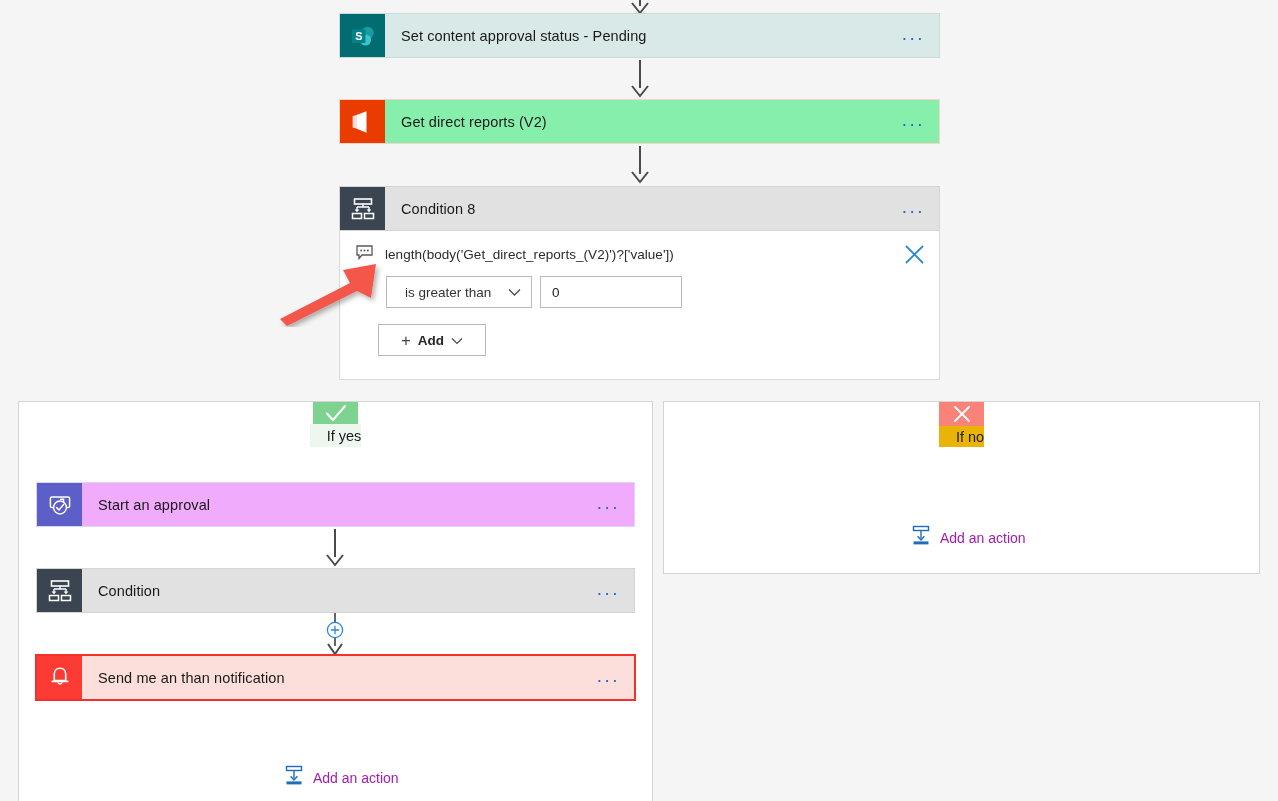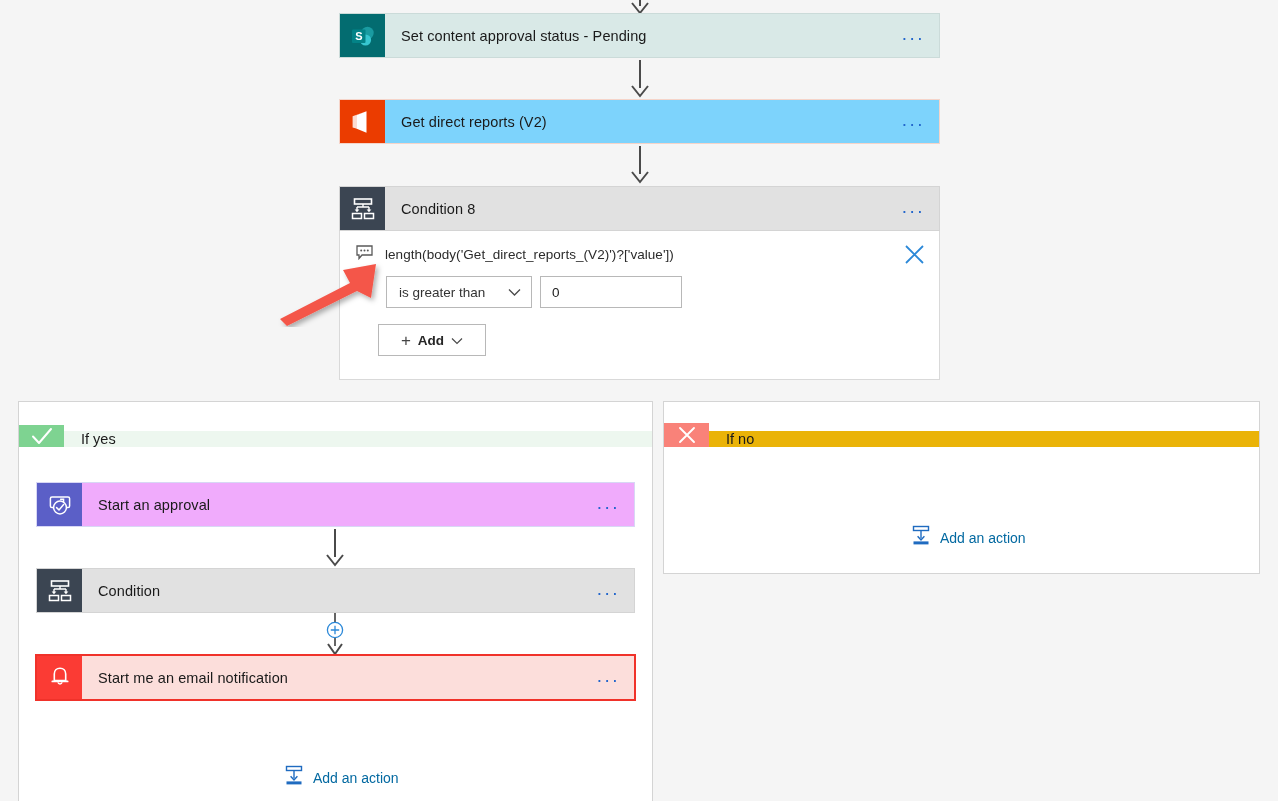--- a/index.html
+++ b/index.html
@@ -35,21 +35,21 @@
     font-size: 14.5px; color: #1a1a1a; letter-spacing: .1px; white-space: nowrap;
   }
   .ellipsis {
     color: #2266cc; font-size: 19px; letter-spacing: 2.5px; line-height: 10px;
     padding-bottom: 4px; user-select: none;
   }
 
   
   .card.sharepoint .card-body { background: #d9e9e7; }
   .card.sharepoint { border-color: #cbdbd9; }
-  .card.office     .card-body { background: #7dd3fc; }
+  .card.office     .card-body { background: #86efac; }
   .card.office     { border-color: #f5d4c9; }
   .card.cond       .card-body { background: #e1e1e1; }
   .card.cond       { border-color: #d4d4d4; }
   .card.approval   .card-body { background: #f0abfc; }
   .card.approval   { border-color: #d8d7f5; }
   .card.selected   { border: 2px solid #f0322a; }
   .card.selected   .card-body { background: #fcdedb; }
 
   .ic-sharepoint { background: #036c70; }
   .ic-office     { background: #eb3c00; }
@@ -97,21 +97,21 @@
   }
   .token-label { font-size: 13px; color: #1a1a1a; padding: 0 6px 0 9px; }
   .token-x { font-size: 12.5px; color: #1a1a1a; padding-right: 8px; cursor: pointer; }
 
   .op-select {
     width: 146px; height: 32px; margin-left: 8px;
     border: 1px solid #b8b8b8; background: #fff;
     display: flex; align-items: center; justify-content: space-between;
     padding: 0 10px 0 12px; cursor: pointer;
   }
-  .op-select span { font-size: 13.5px; color: #333; }
+  .op-select span { font-size: 13.5px; color: #333; margin-left: 6px; }
 
   .val-input {
     width: 142px; height: 32px; margin-left: 8px;
     border: 1px solid #b8b8b8; background: #fff;
     display: flex; align-items: center; padding: 0 11px;
   }
   .val-input span { font-size: 13.5px; color: #1a1a1a; }
 
   .add-btn {
     margin: 16px 0 0 38px;
@@ -122,34 +122,34 @@
   }
   .add-btn .plus { font-size: 17px; color: #444; font-weight: 300; line-height: 1; }
   .add-btn .lbl  { font-size: 13.5px; color: #262626; font-weight: bold; }
 
   
   .branch {
     position: absolute;
     background: #fff;
     border: 1px solid #d4d4d4;
   }
-  .branch-head { display: flex; align-items: flex-end; height: 45px; }
+  .branch-head { display: flex; align-items: center; height: 45px; flex-direction: column; }
   .branch-head-icon { width: 45px; min-width: 45px; display: flex; align-items: center; justify-content: center; }
   .branch-head-label { flex: 1; display: flex; align-items: center; padding-left: 17px; font-size: 14.5px; color: #1a1a1a; }
   .branch.yes .branch-head-icon  { background: #7ed391; }
   .branch.yes .branch-head-label { background: #edf7ef; }
   .branch.no  .branch-head-icon  { background: #f98279; }
   .branch.no  .branch-head-label { background: #eab308; }
 
   
   .add-action {
     position: absolute;
     display: flex; align-items: center; gap: 9px; cursor: pointer;
   }
-  .add-action .aa-label { font-size: 14px; color: #0369a1; }
+  .add-action .aa-label { font-size: 14px; color: #a21caf; }
 </style>
 </head>
 <body>
 
 <div class="canvas">
 
   <div class="conn" style="left:625px; top:-2px;">
     <svg width="30" height="18" viewBox="0 0 30 18">
         <path d="M15 0 L15 8" stroke="#4a4a4a" stroke-width="2" fill="none"></path>
         <path d="M7 5 L15 15 L23 5" stroke="#4a4a4a" stroke-width="2" fill="none"></path>
@@ -341,21 +341,21 @@
 
   <div class="card approval selected" style="left:35px; top:654px; width:601px; height:47px;">
     <div class="card-icon ic-bell">
       <svg width="24" height="25" viewBox="0 0 24 25">
         <path d="M12 3.2 C8.5 3.2 6.3 5.6 6.3 9 V15.5 H17.7 V9 C17.7 5.6 15.5 3.2 12 3.2 Z" fill="none" stroke="#ffffff" stroke-width="1.6"></path>
         <path d="M4.3 16.4 H19.7" stroke="#ffffff" stroke-width="1.7" stroke-linecap="round"></path>
         <path d="M9.9 17.4 A2.2 2.2 0 0 0 14.1 17.4" fill="none" stroke="#ffffff" stroke-width="1.5"></path>
       </svg>
     </div>
     <div class="card-body">
-      <span class="card-title">Start me an email notification</span>
+      <span class="card-title">Send me an than notification</span>
       <span class="ellipsis">...</span>
     </div>
   </div>
 
   <div class="add-action" style="left:284px; top:765px;">
     <span>
       <svg width="20" height="21" viewBox="0 0 20 21">
         <rect x="2.5" y="1.5" width="15" height="4" fill="none" stroke="#1f6bc0" stroke-width="1.4"></rect>
         <path d="M10 5.8 L10 13.5" stroke="#1f6bc0" stroke-width="1.4"></path>
         <path d="M6.6 11.2 L10 15 L13.4 11.2" stroke="#1f6bc0" stroke-width="1.4" fill="none"></path>

